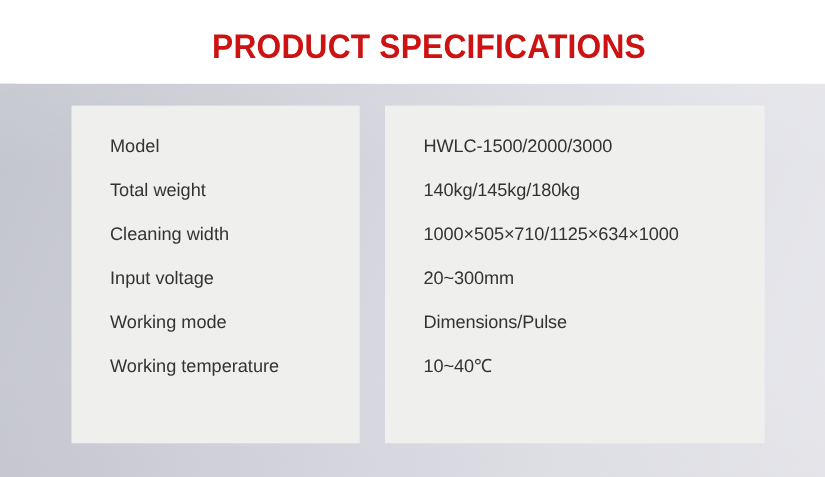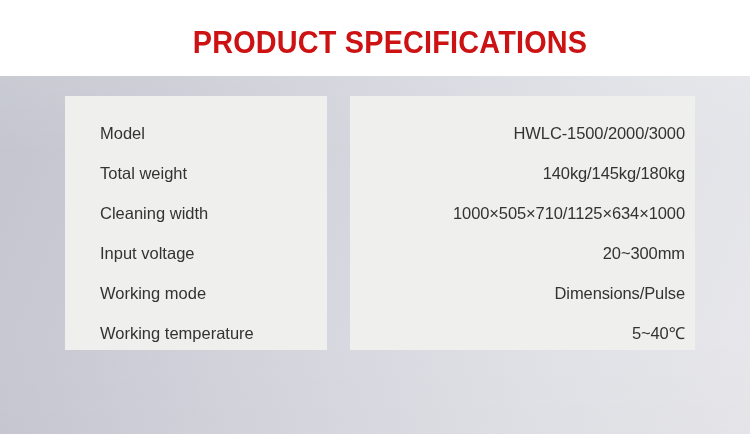--- a/index.html
+++ b/index.html
@@ -79,33 +79,32 @@
         rgba(255,255,255,0.00) 72%,
         rgba(0,0,0,0.015) 100%);
     z-index: 2;
     pointer-events: none;
   }
 
   
   .spec-panel {
     position: absolute;
     top: 96px;
-    height: 254px;
+    height: 307px;
     background: #efefee;
     box-sizing: border-box;
     z-index: 4;
   }
   .panel-labels {
     left: 65px;
     width: 262px;
   }
   .panel-values {
     left: 350px;
     width: 345px;
-    text-align: right;
   }
   .rows {
     position: absolute;
     left: 35px;
     top: 17px;
     right: 10px;
   }
   .spec-row {
     height: 40px;
     line-height: 40px;
@@ -142,17 +141,17 @@
       </div>
   </div>
 
   <div class="spec-panel panel-values">
     <div class="rows" id="values-list">
         <div class="spec-row value">HWLC-1500/2000/3000</div>
         <div class="spec-row value">140kg/145kg/180kg</div>
         <div class="spec-row value">1000×505×710/1125×634×1000</div>
         <div class="spec-row value">20~300mm</div>
         <div class="spec-row value">Dimensions/Pulse</div>
-        <div class="spec-row value">5~40℃</div>
+        <div class="spec-row value">10~40℃</div>
       </div>
   </div>
 
 </div>
 
 </body></html>

